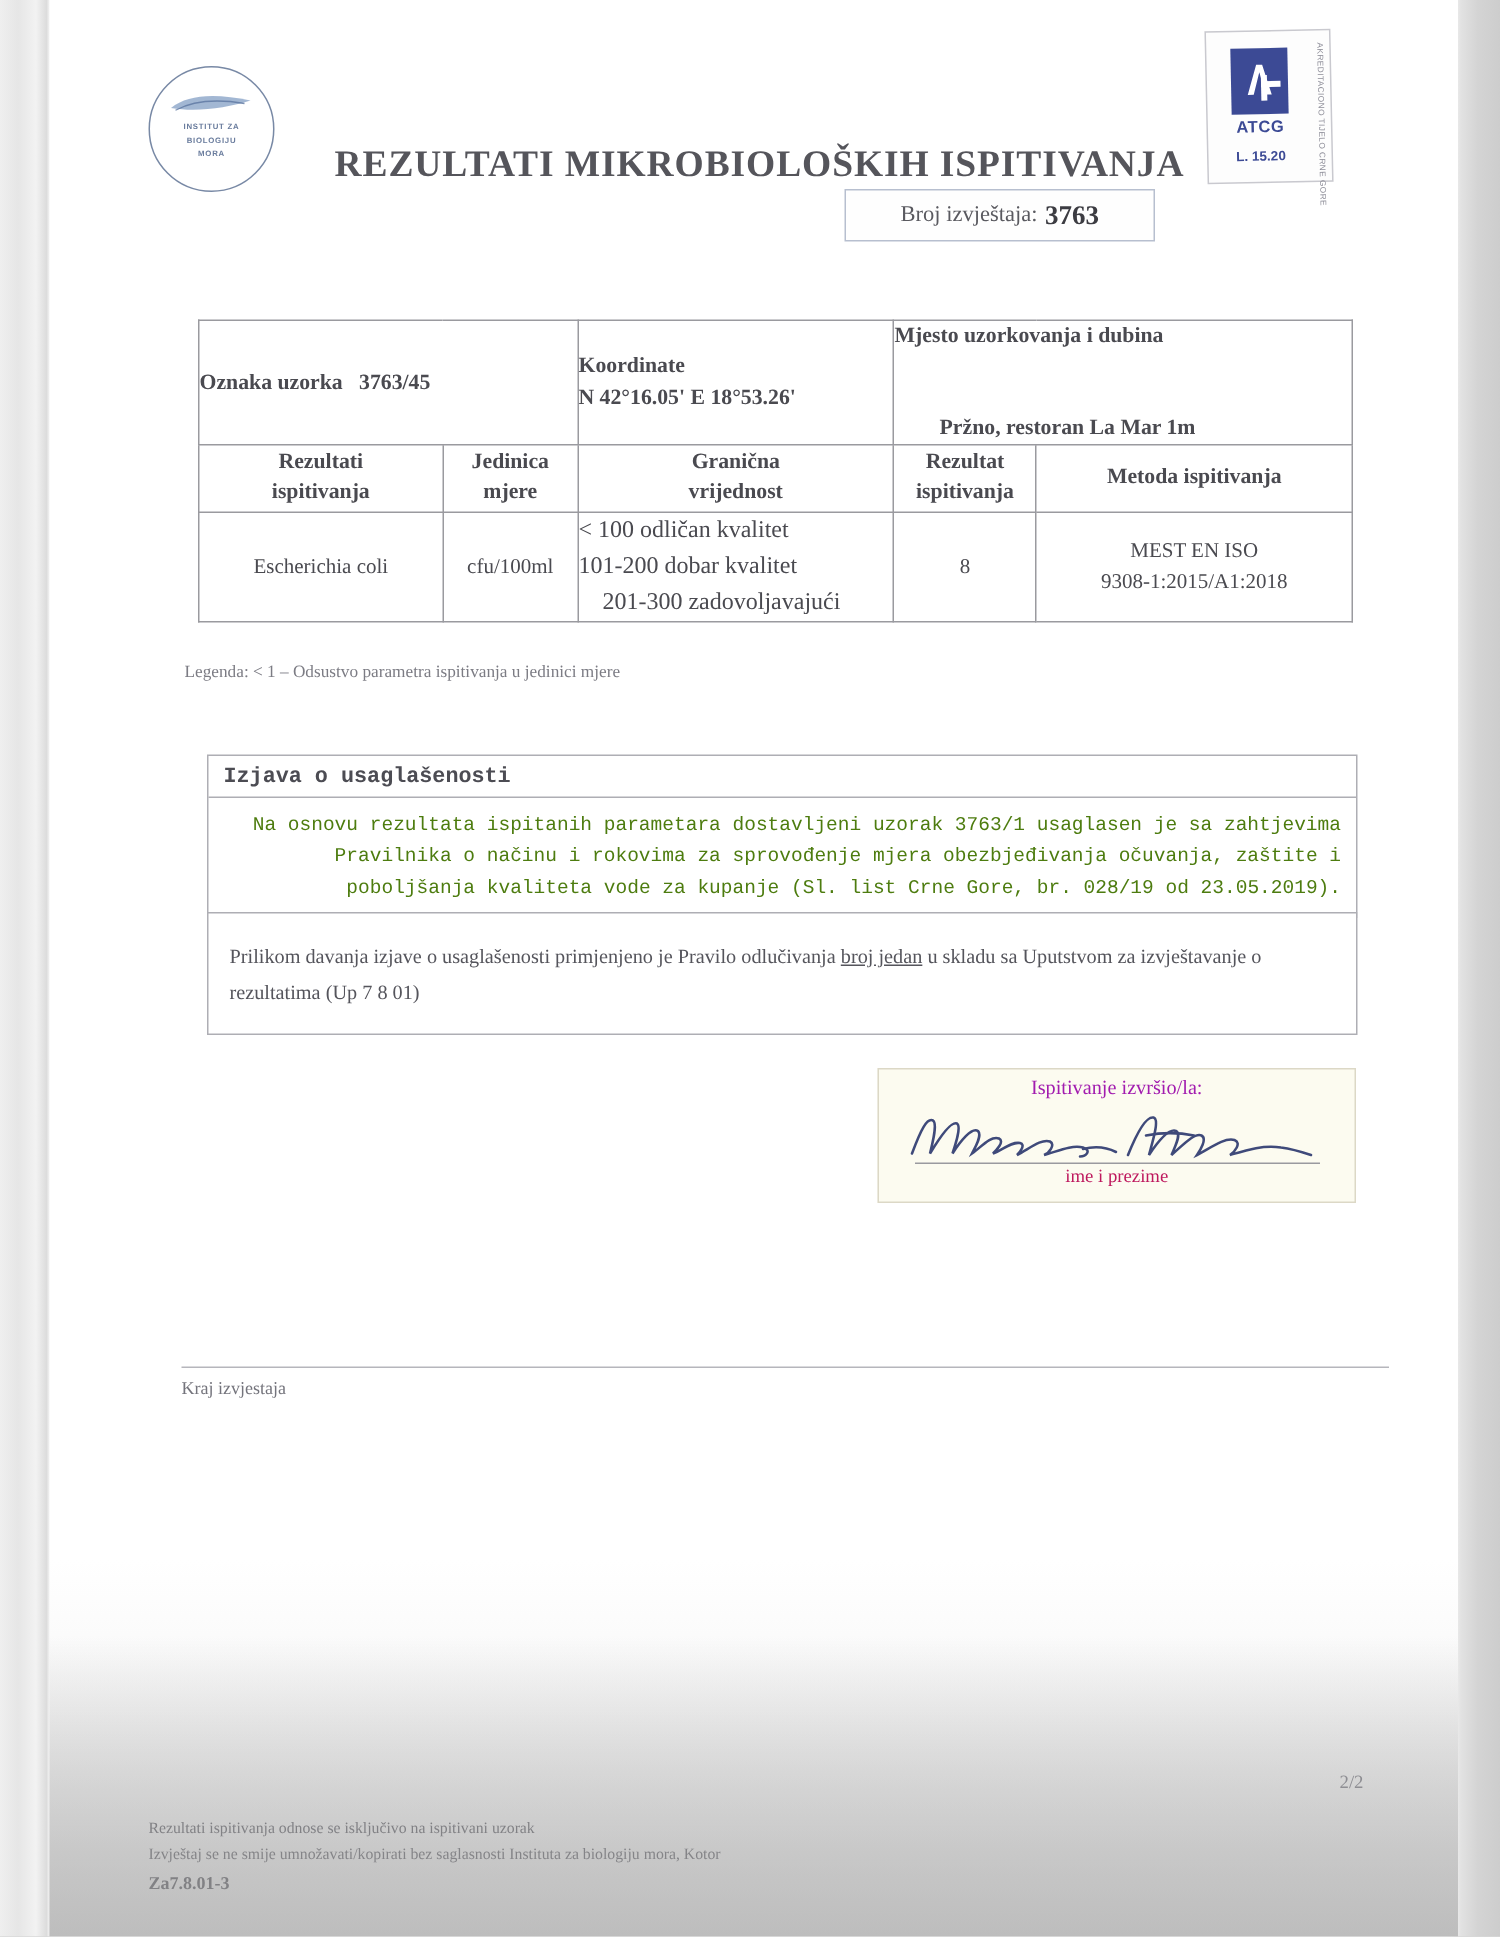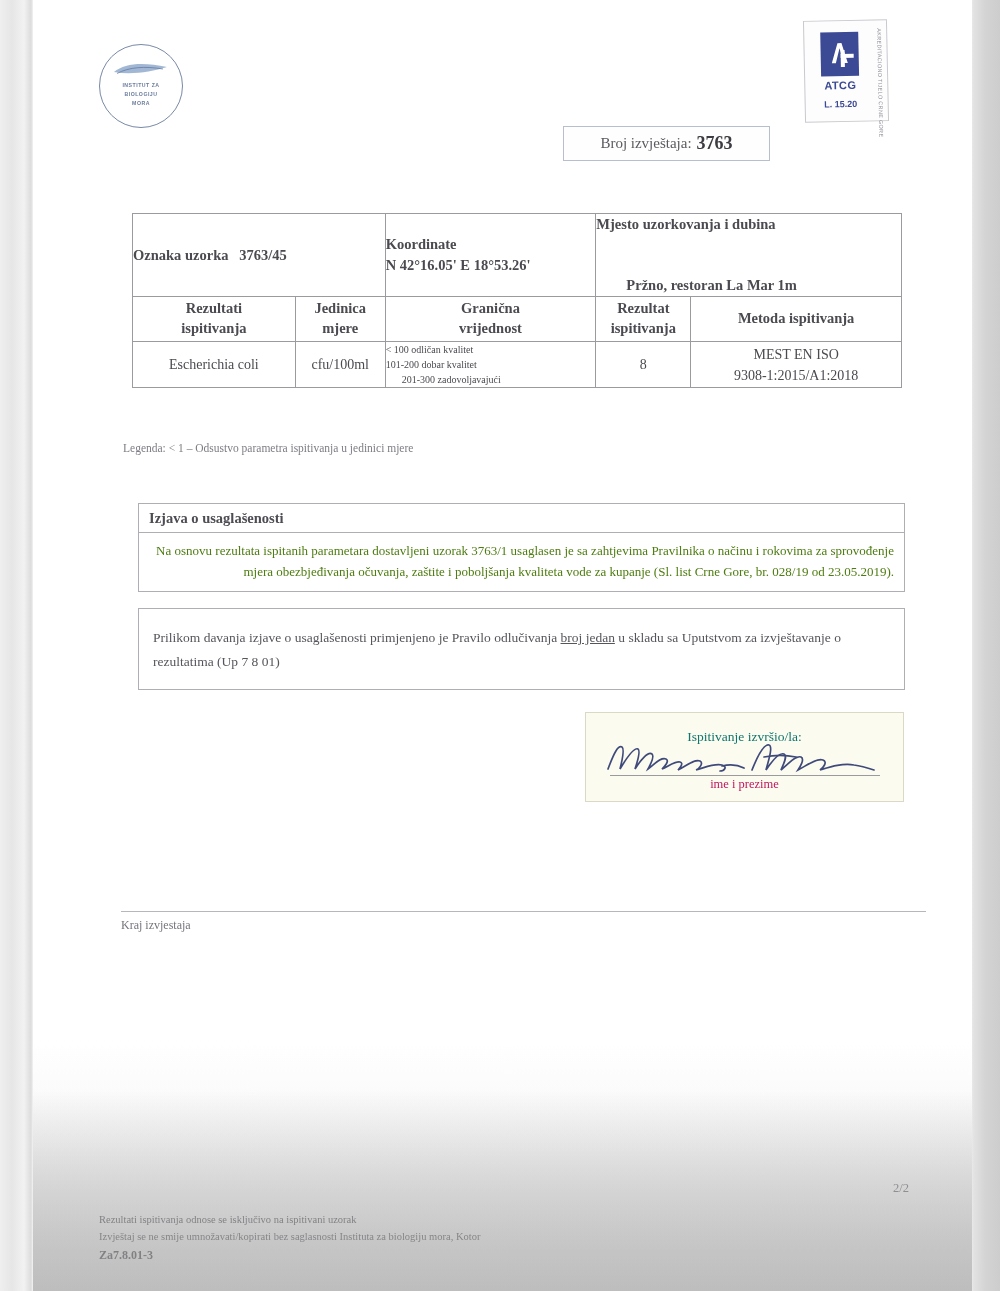--- a/index.html
+++ b/index.html
@@ -188,40 +188,41 @@
     padding: 4px 3px;
   }
   .datacell {
     text-align: center;
     font-size: 14px;
     line-height: 1.5;
     padding: 6px 4px;
   }
   .limit-cell {
     text-align: left;
-    font-size: 10px;
+    font-size: 16px;
     line-height: 1.5;
     padding: 5px 8px;
   }
   .limit-line3 { padding-left: 16px; display: block; }
 
   #legend {
     position: absolute;
     left: 90px; top: 442px;
     font-size: 11.5px;
     color: #7c7c84;
   }
 
   
   #conformity-box {
     position: absolute;
     left: 105px; top: 503px;
     width: 765px;
     border: 1px solid #aeaeb4;
     background: #ffffff;
+    font-family: Liberation Mono, monospace;
   }
   #conformity-title {
     font-size: 14.5px;
     font-weight: bold;
     color: #4c4c53;
     padding: 6px 10px 5px 10px;
     border-bottom: 1px solid #aeaeb4;
   }
   #conformity-body {
     font-size: 13px;
@@ -251,22 +252,22 @@
   #signature-box {
     position: absolute;
     left: 552px; top: 712px;
     width: 317px; height: 88px;
     border: 1px solid #dcd8c6;
     background: #fcfbf0;
   }
   #sig-title {
     text-align: center;
     font-size: 13.5px;
-    color: #0f766e;
-    padding-top: 16px;
+    color: #a21caf;
+    padding-top: 4px;
   }
   #sig-scribble {
     position: absolute;
     left: 18px; top: 26px;
     width: 282px; height: 36px;
   }
   #sig-rule {
     position: absolute;
     left: 24px; top: 62px;
     width: 270px;
@@ -340,20 +341,21 @@
           <path d="M11 31 L17 11 L21 11 L27 31 L23 31 L19 16 L15 31 Z" fill="#ffffff"></path>
           <rect x="20" y="18" width="4" height="17" fill="#ffffff"></rect>
           <rect x="20" y="22" width="13" height="4" fill="#ffffff"></rect>
         </svg>
       </div>
       <div id="accred-name">ATCG</div>
       <div id="accred-code">L. 15.20</div>
       <div id="accred-side">AKREDITACIONO TIJELO CRNE GORE</div>
     </div>
 
+    <div id="doc-title">REZULTATI MIKROBIOLOŠKIH ISPITIVANJA</div>
 
     <div id="report-no-box">
       <span id="report-no-label">Broj izvještaja:</span>
       <span id="report-no-value">3763</span>
     </div>
 
     <table id="main-table">
       <colgroup>
         <col style="width:163px">
           <col style="width:90px">

